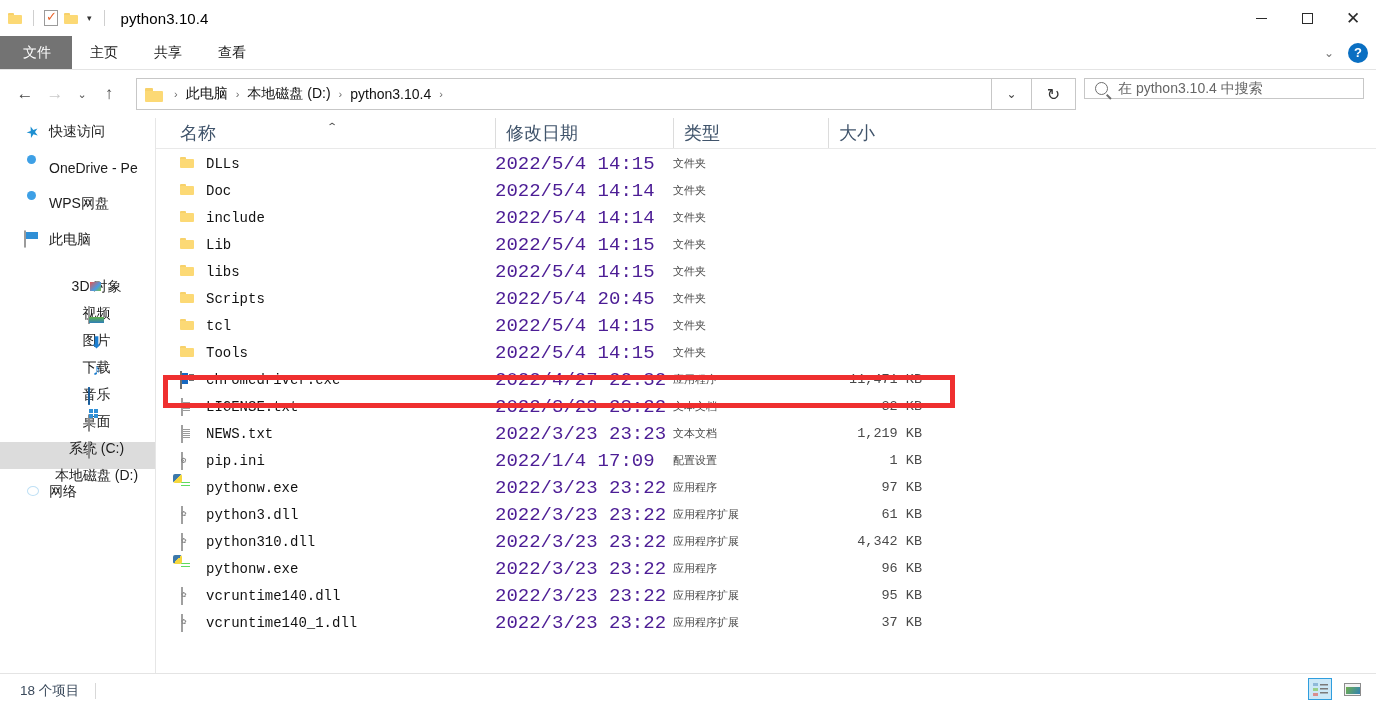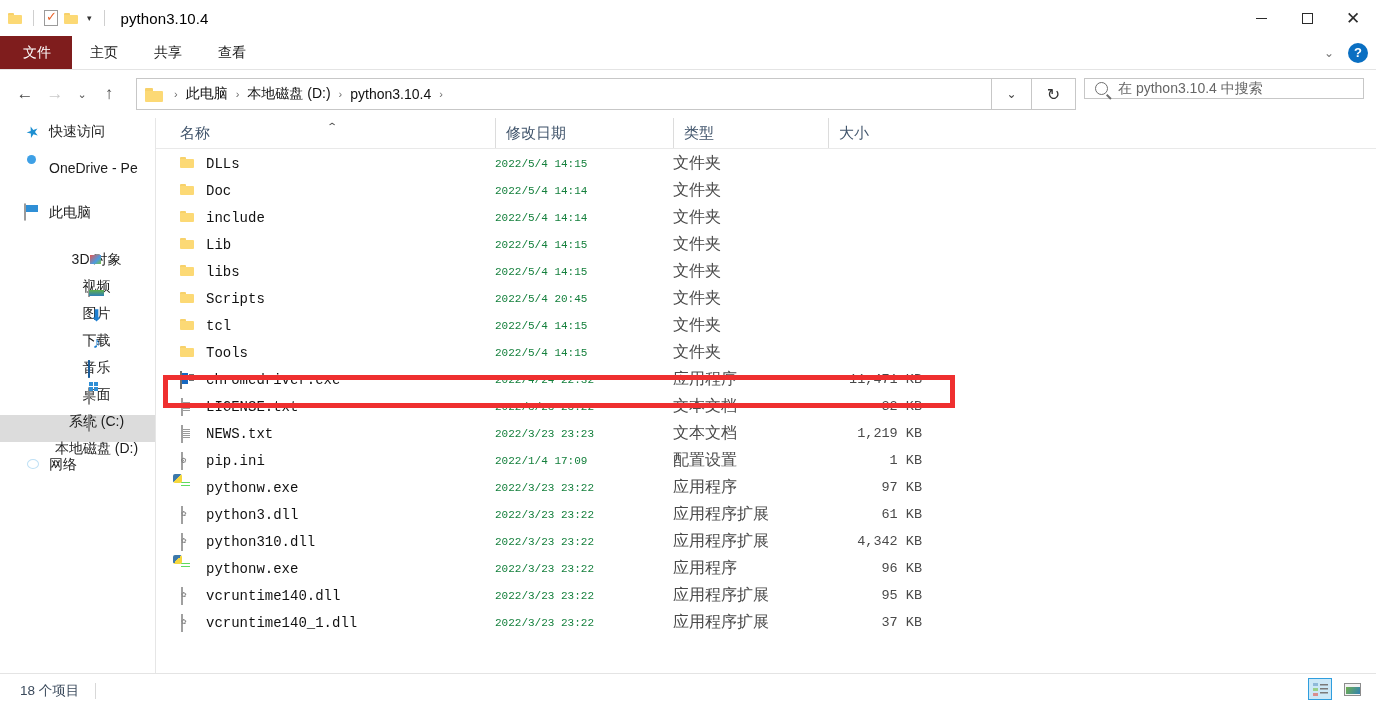--- a/index.html
+++ b/index.html
@@ -61,21 +61,21 @@
 
   
   .ribbon {
     position:absolute; left:0; top:36px; width:1376px; height:33px; background:#fff;
     display:flex; align-items:stretch;
   }
   .rtab {
     display:flex; align-items:center; justify-content:center;
     font-size:14px; color:#1a1a1a; padding:0 18px; height:33px;
   }
-  .rtab.file { background:#7f1d1d; color:#fff; min-width:72px;padding-left:20px; }
+  .rtab.file { background:#737373; color:#fff; min-width:72px;padding-left:20px; }
   .ribbon-right { position:absolute; right:8px; top:36px; height:33px;
                   display:flex; align-items:center; gap:14px; }
   .chev { font-size:12px; color:#777; }
   .help {
     width:20px; height:20px; border-radius:50%; background:#0a6fc2; color:#fff;
     font-size:13px; font-weight:bold; display:flex; align-items:center; justify-content:center;
   }
   .ribbon-divider{ position:absolute; left:0; top:69px; width:1376px; height:1px; background:#e4e4e4; }
 
   
@@ -160,34 +160,34 @@
   .i-net::after{ content:""; position:absolute; left:3px; top:3px; width:10px; height:8px;
                  border:1px solid #bfe0f5; border-radius:50%; }
 
   
   .vsep { position:absolute; left:155px; top:118px; width:1px; height:555px; background:#e6e6e6; }
 
   
   .colhead { position:absolute; left:156px; top:118px; width:1220px; height:30px; background:#fff; }
   .ch {
     position:absolute; top:0; height:30px; display:flex; align-items:center;
-    font-size:15px; color:#40546b; padding-left:10px;
+    font-size:18px; color:#40546b; padding-left:10px;
     border-left:1px solid #dcdcdc;
   }
   .ch.first { border-left:none; padding-left:24px; }
   .sortcaret { position:absolute; left:328px; top:121px; font-size:10px; color:#555;
                transform:scaleX(1.4); }
   .colhead-line{ position:absolute; left:156px; top:148px; width:1220px; height:1px; background:#e9e9e9; }
 
   
   .filelist { position:absolute; left:156px; top:150px; width:1220px; height:520px; }
   .frow { position:relative; height:27px; display:flex; align-items:center; font-size:14px; color:#111;font-family:Liberation Mono, monospace; }
   .fname { position:absolute; left:24px; display:flex; align-items:center; gap:10px; white-space:nowrap; }
-  .fdate { position:absolute; left:339px; font-size:11px; color:#15803d; white-space:nowrap; }
-  .ftype { position:absolute; left:517px; font-size:16px; color:#4a4a4a; white-space:nowrap; }
+  .fdate { position:absolute; left:339px; font-size:19px; color:#4c1d95; white-space:nowrap; }
+  .ftype { position:absolute; left:517px; font-size:11px; color:#4a4a4a; white-space:nowrap; }
   .fsize { position:absolute; left:600px; width:166px; text-align:right; font-size:13.5px;
            color:#4a4a4a; white-space:nowrap; }
 
   
   .fi { width:16px; height:16px; flex:0 0 16px; position:relative; display:inline-block; }
   .fi-txt { width:12px; height:15px; background:#fff; border:1px solid #a0a0a0; margin-left:1px; }
   .fi-txt::after{ content:""; position:absolute; left:3px; top:3px; width:7px; height:1px;
                   background:#9a9a9a; box-shadow:0 2px 0 #9a9a9a,0 4px 0 #9a9a9a,0 6px 0 #9a9a9a,0 8px 0 #9a9a9a; }
   .fi-ini { width:12px; height:15px; background:#fff; border:1px solid #a0a0a0; margin-left:1px; }
   .fi-ini::after{ content:"⚙"; position:absolute; left:1px; top:2px; font-size:9px; color:#7a7a7a; }
@@ -306,20 +306,24 @@
       <div class="sb-item">
         <span class="sb-ico i-star">★</span>
         <span>快速访问</span>
       </div>
       <div class="sb-gap"></div>
       <div class="sb-item">
         <span class="sb-ico"><span class="i-cloud"></span></span>
         <span>OneDrive - Pe</span>
       </div>
       <div class="sb-gap"></div>
+      <div class="sb-item">
+        <span class="sb-ico"><span class="i-cloud wps"></span></span>
+        <span>WPS网盘</span>
+      </div>
       <div class="sb-gap"></div>
       <div class="sb-item">
         <span class="sb-ico"><span class="i-pc"></span></span>
         <span>此电脑</span>
       </div>
       <div class="sb-item ind1">
         <span class="sb-ico"><span class="i-3d"></span></span>
         <span>3D 对象</span>
       </div>
       <div class="sb-item ind1">
@@ -438,21 +442,21 @@
         </span>
         <span class="fdate">2022/5/4 14:15</span>
         <span class="ftype">文件夹</span>
         <span class="fsize"></span>
       </div>
       <div class="frow">
         <span class="fname">
           <span class="fi"><span class="fi-chrome"></span></span>
           <span>chromedriver.exe</span>
         </span>
-        <span class="fdate">2022/4/24 22:32</span>
+        <span class="fdate">2022/4/27 22:32</span>
         <span class="ftype">应用程序</span>
         <span class="fsize">11,471 KB</span>
       </div>
       <div class="frow">
         <span class="fname">
           <span class="fi"><span class="fi-txt"></span></span>
           <span>LICENSE.txt</span>
         </span>
         <span class="fdate">2022/3/23 23:22</span>
         <span class="ftype">文本文档</span>

